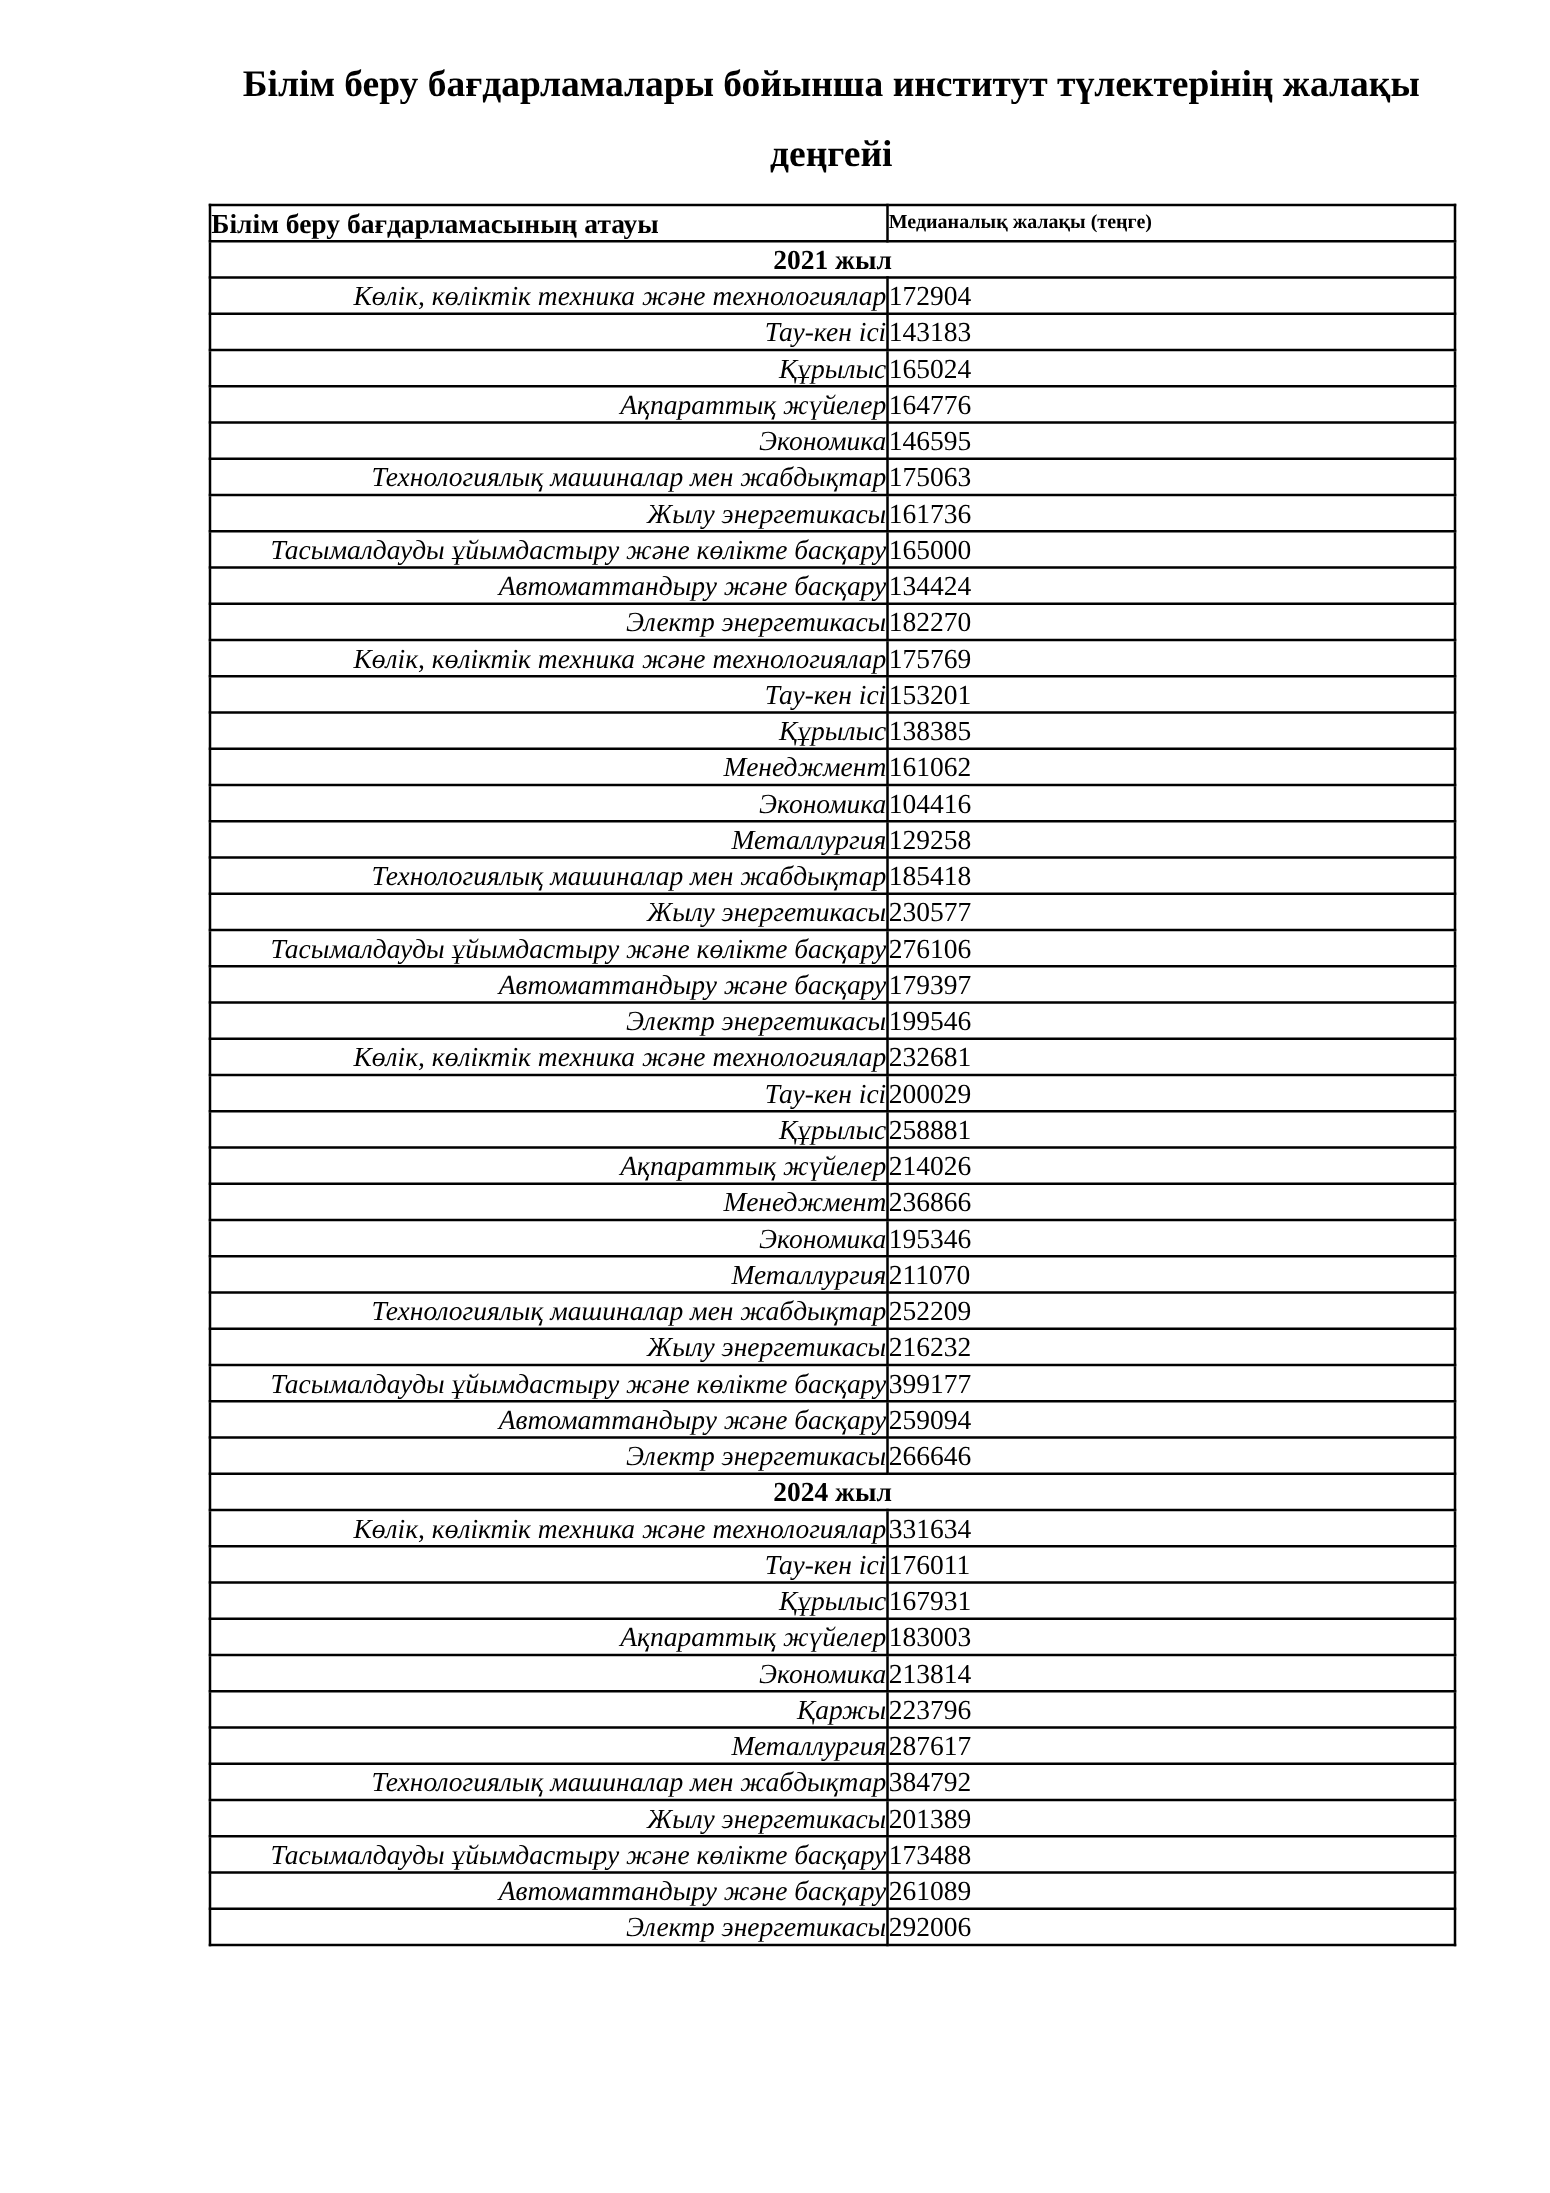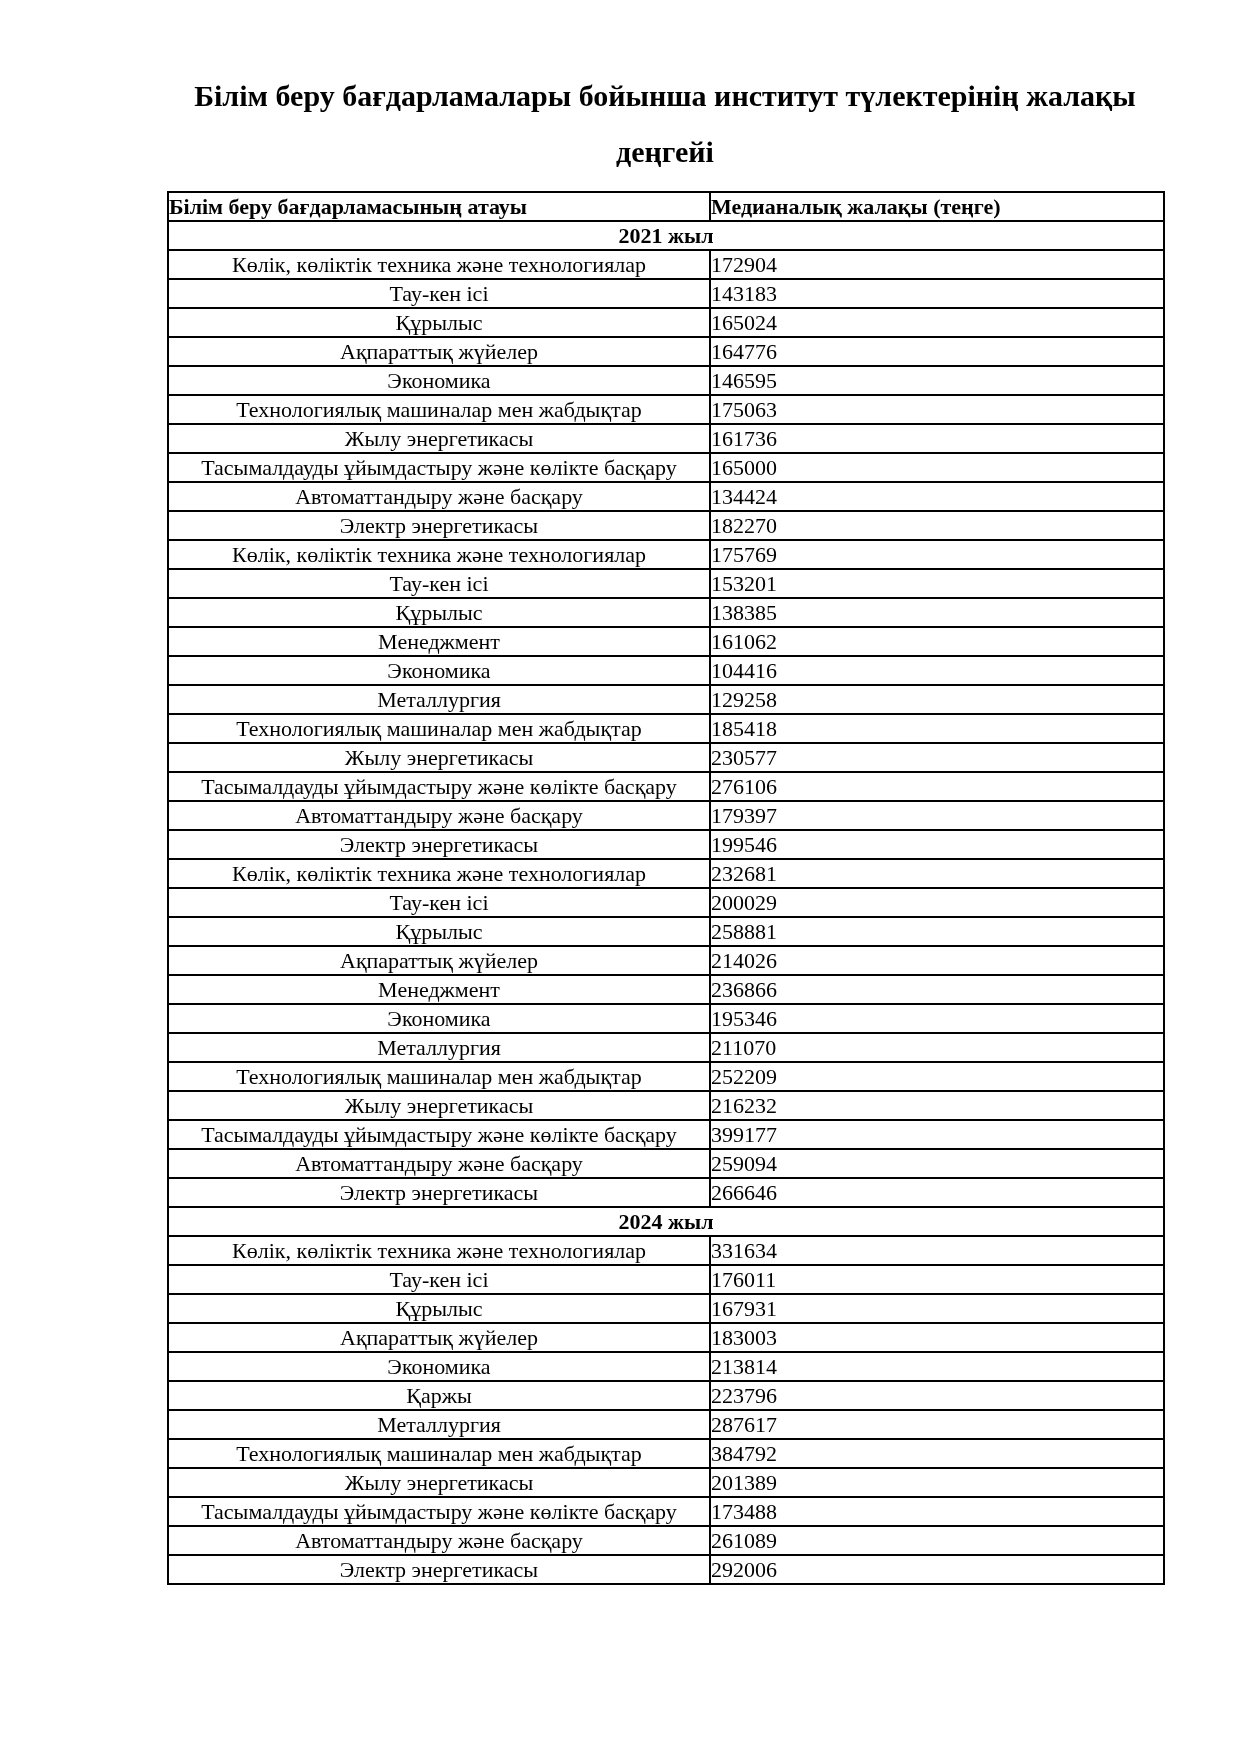--- a/index.html
+++ b/index.html
@@ -11,21 +11,21 @@
   }
   .page {
     position: relative;
     width: 1240px;
     height: 1754px;
     background: #ffffff;
     overflow: hidden;
   }
   .doc-title {
     margin: 0;
-    padding-top: 68px;
+    padding-top: 40px;
     margin-left: 167px;
     width: 996px;
     text-align: center;
     font-size: 30px;
     line-height: 56px;
     font-weight: bold;
   }
   table.salary-table {
     border-collapse: collapse;
     table-layout: fixed;
@@ -50,30 +50,31 @@
   th.program-header {
     text-align: left;
     padding-left: 12px;
     font-weight: bold;
     font-size: 22px;
   }
   th.salary-header {
     text-align: left;
     padding-left: 12px;
     font-weight: bold;
-    font-size: 22px;
+    font-size: 16px;
   }
   td.year-cell {
     text-align: center;
     font-weight: bold;
     border-radius: 14px;
   }
   td.program-cell {
-    text-align: center;
-    padding-left: 12px;
+    text-align: right;
+    padding-left: 12px;
+    font-style: italic;
   }
   td.salary-cell {
     text-align: left;
   }
 </style>
 </head>
 <body>
 
 <div class="page">
   <h1 class="doc-title">Білім беру бағдарламалары бойынша институт түлектерінің жалақы деңгейі</h1>

